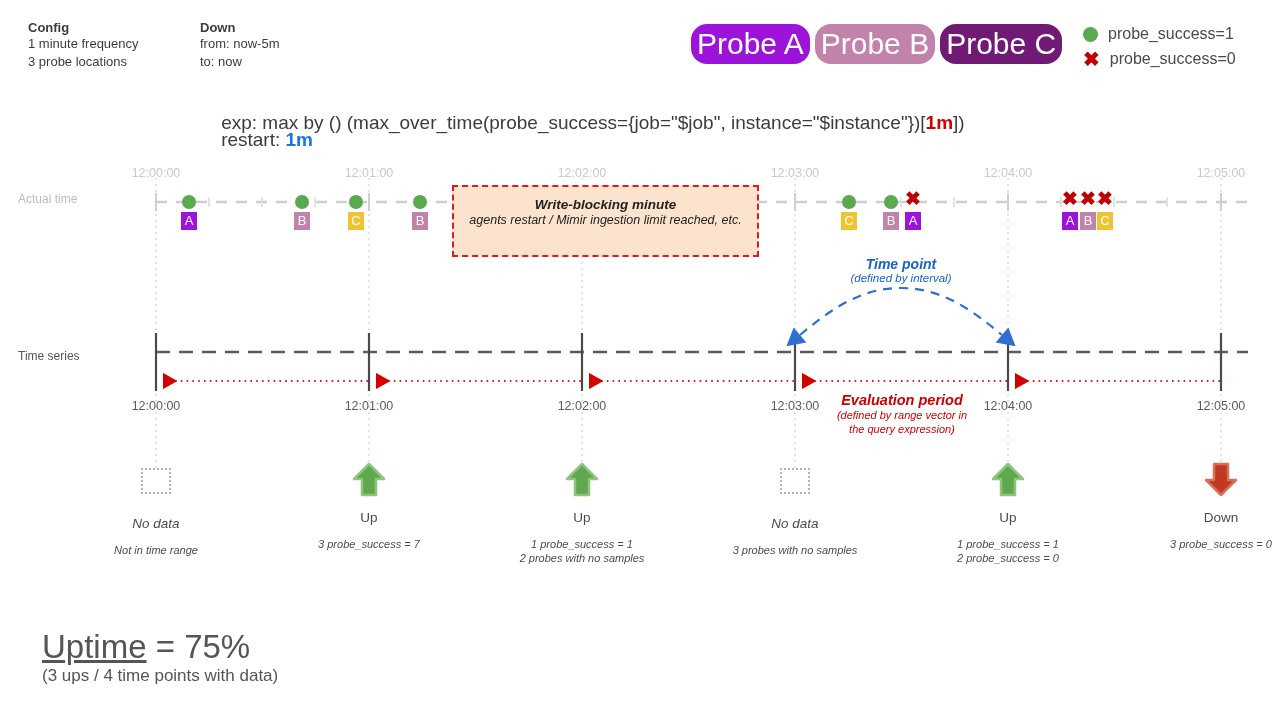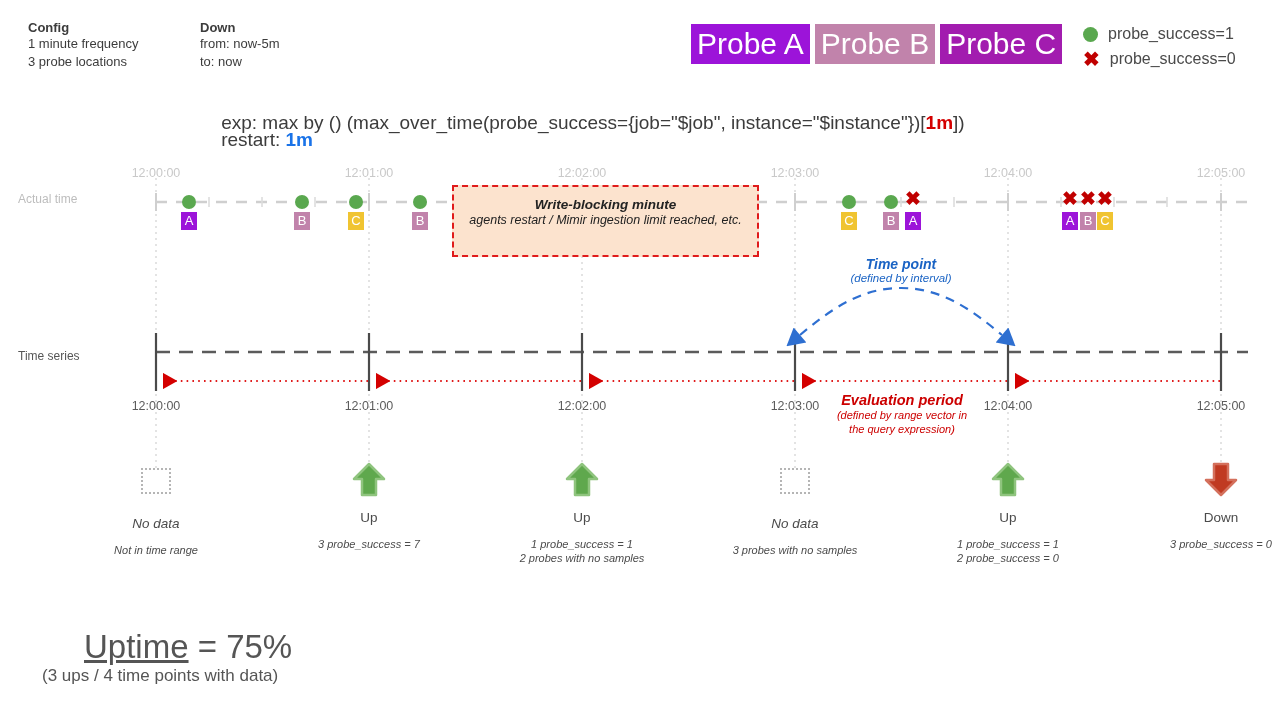--- a/index.html
+++ b/index.html
@@ -17,25 +17,25 @@
   
   .hdr-title{font-size:13px;font-weight:bold;color:#3c3c3c;}
   .hdr-line{font-size:13px;color:#3c3c3c;line-height:18px;}
   .expr{font-size:19px;color:#3c3c3c;white-space:pre;}
   .expr .rng{color:#d40000;font-weight:bold;}
   .expr .iv{color:#1a73e8;font-weight:bold;}
 
   
   .chip{
     color:#ffffff;font-size:30px;line-height:40px;
-    padding:0 6px;display:inline-block;letter-spacing:0px;
+    padding:0 6px;display:inline-block;letter-spacing:0px;border-radius:16px;
   }
   .chipA{background:#9c14d9;}
   .chipB{background:#c183ab;}
-  .chipC{background:#a21caf;}
+  .chipC{background:#701a75;}
 
   .legend-row{font-size:16px;color:#4a4a4a;display:flex;align-items:center;gap:10px;}
   .dot-green{width:15px;height:15px;border-radius:50%;background:#5aa84f;display:inline-block;}
   .x-red{color:#c00000;font-size:20px;font-weight:bold;line-height:15px;}
 
   
   .rowlabel{font-size:12px;color:#bdbdbd;}
   .rowlabel.dark{color:#555;}
 
   
@@ -82,21 +82,21 @@
   .st-state{font-size:13.5px;font-style:italic;color:#4b4b4b;}
   .st-state.plain{font-style:normal;}
   .st-note{font-size:11px;font-style:italic;color:#4b4b4b;line-height:14px;}
   .nodata-box{
     width:30px;height:26px;margin:0 auto;
     border:2px dotted #b5b5b5;box-sizing:border-box;
   }
 
   
   .sum-main{font-size:33px;color:#555;}
-  .sum-main u{text-decoration:underline;margin-left:42px;}
+  .sum-main u{text-decoration:underline;}
   .sum-sub{font-size:17px;color:#555;}
 </style>
 </head>
 <body>
 
 <div class="canvas">
 
   <div class="abs" style="left:28px;top:20px;">
     <div class="hdr-title">Config</div>
     <div class="hdr-line">1 minute frequency</div>

